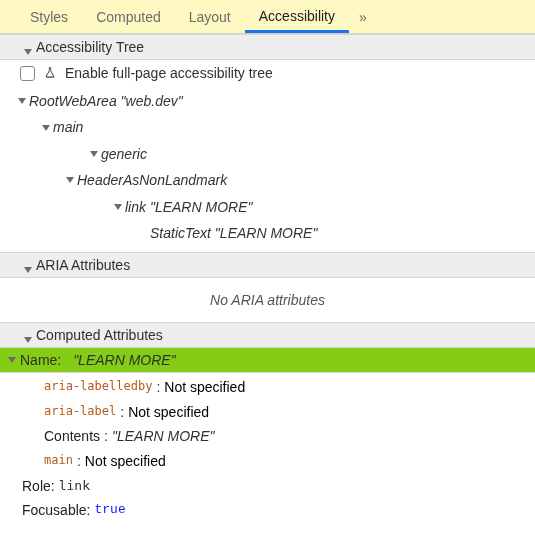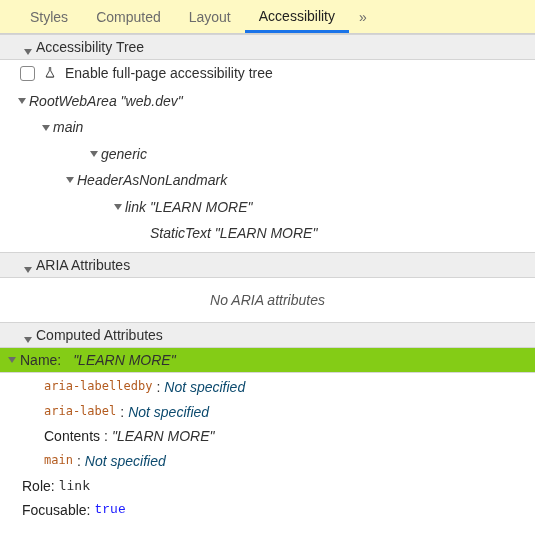--- a/index.html
+++ b/index.html
@@ -102,21 +102,21 @@
   .prop-list { padding: 2px 0 8px 0; }
   .prop {
     display: flex;
     padding: 1.5px 0 1.5px 44px;
     gap: 4px;
     line-height: 1.55;
   }
   .prop.l0 { padding-left: 22px; }
   .k-mono { font-family: Menlo, Consolas, monospace; color: #b35b1f; font-size: 12px; }
   .k-plain { color: #222; }
-  .v-ns { font-style: italic; color: #0c4a6e; }
+  .v-ns { color: #000000; }
   .v-str::before { content: '"'; }
   .v-str::after { content: '"'; }
   .v-str { font-style: italic; }
   .v-mono { font-family: Menlo, Consolas, monospace; font-size: 13px; }
   .v-true { font-family: Liberation Mono, monospace; font-size: 13px; color: #1a1aff; }
 </style>
 </head>
 <body>
 
 <div class="tabs">

